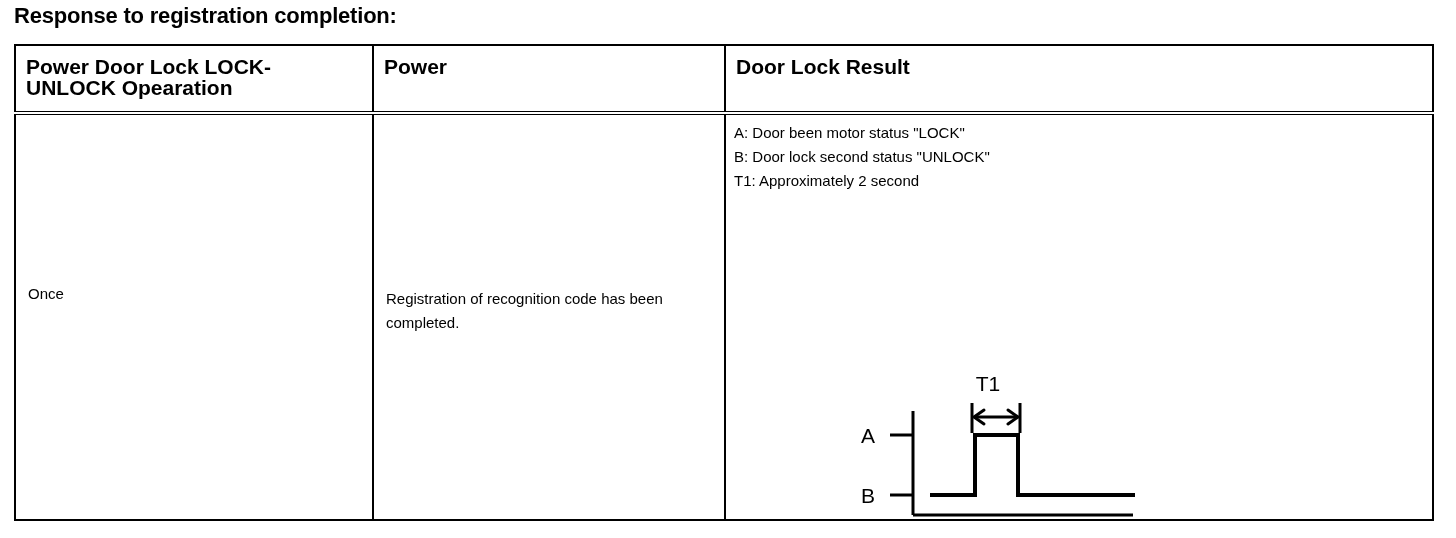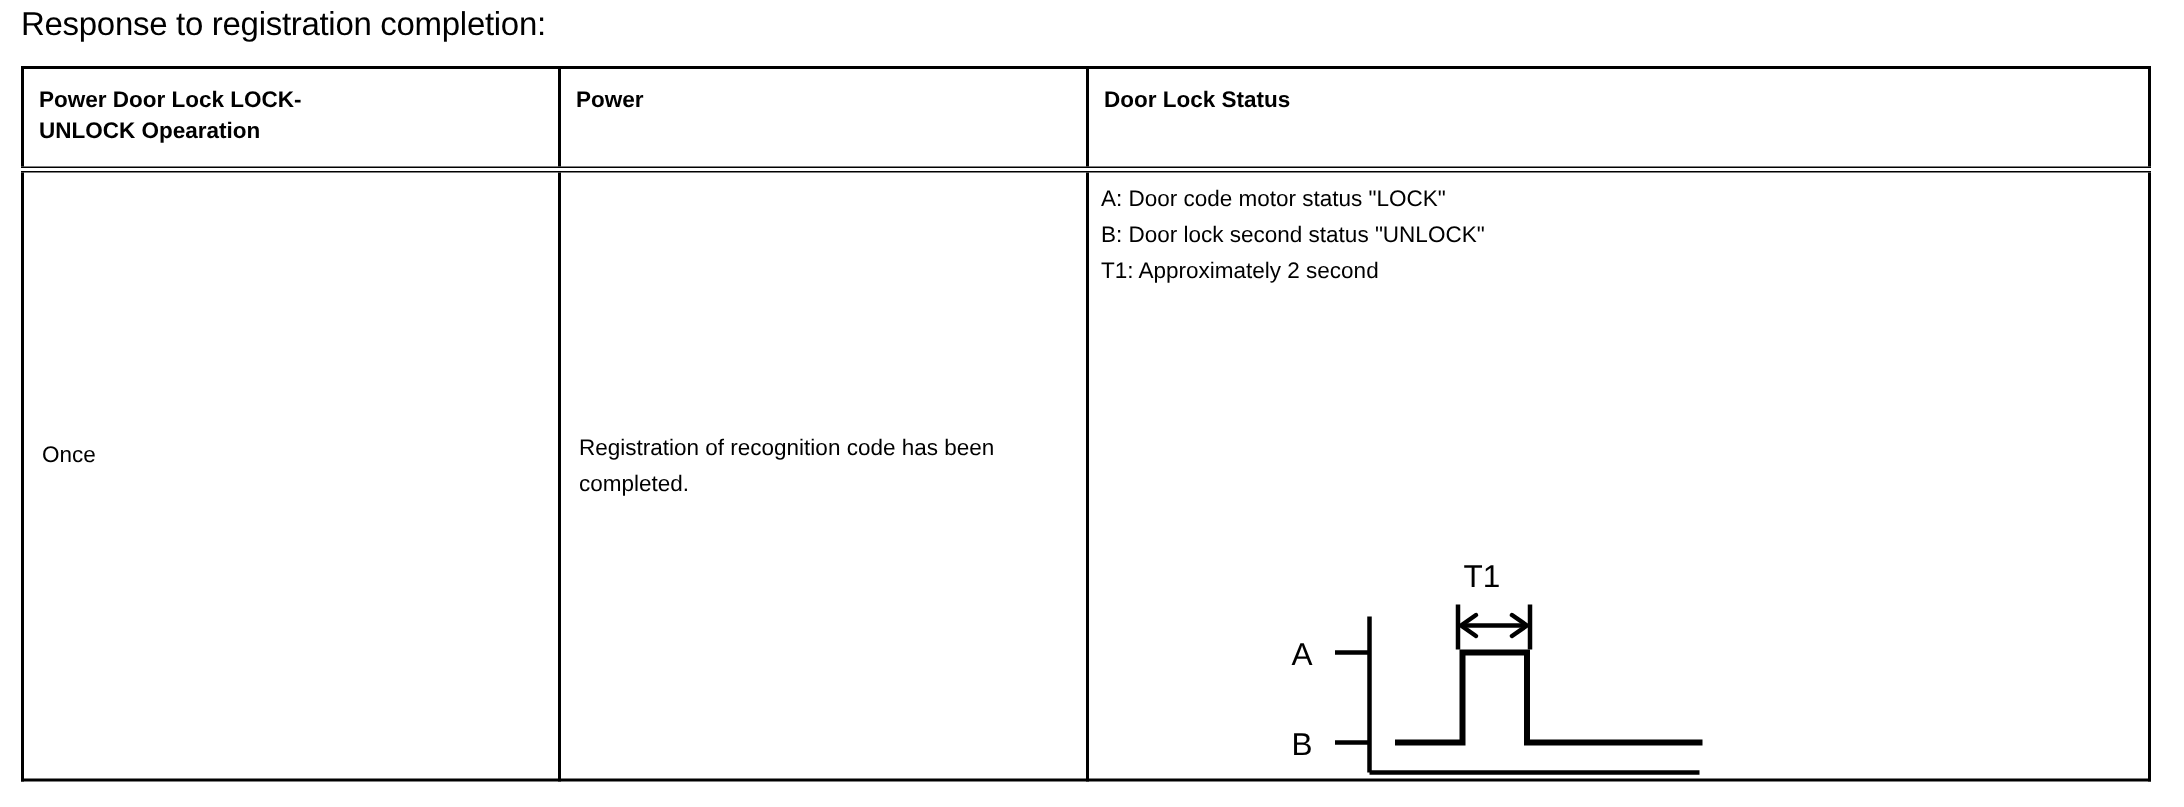--- a/index.html
+++ b/index.html
@@ -15,21 +15,21 @@
     overflow: hidden;
     position: relative;
   }
 
   
   #page-title {
     position: absolute;
     left: 14px;
     top: 3px;
     font-size: 22px;
-    font-weight: normal;
+    font-weight: bold;
     letter-spacing: -0.2px;
     white-space: nowrap;
   }
 
   
   #response-table {
     position: absolute;
     left: 14px;
     top: 44px;
     width: 1418px;
@@ -45,40 +45,40 @@
   }
 
   
   .col-op     { width: 358px; }
   .col-result { width: 352px; }
   .col-status { width: 708px; }
 
   
   .hdr-row { height: 68px; }
   .hdr-cell {
-    font-size: 15px;
+    font-size: 21px;
     font-weight: bold;
     line-height: 21px;
     padding: 10px 0 0 10px !important;
     
     border-bottom: 4px double #000000 !important;
   }
   .hdr-cell.center {
     text-align: center;
     padding: 10px 10px 0 10px !important;
   }
 
   
   .body-row { height: 405px; }
   .body-cell { position: relative; }
 
   .cell-once {
     position: absolute;
     left: 12px;
-    top: 178px;
+    top: 168px;
     font-size: 15px;
     line-height: 21px;
   }
   .cell-result-text {
     position: absolute;
     left: 12px;
     top: 148px;
     font-size: 15px;
     line-height: 24px;
     width: 330px;
@@ -128,40 +128,40 @@
   <thead>
     <tr class="hdr-row">
       <th class="hdr-cell">
         <div>Power Door Lock LOCK-</div>
         <div>UNLOCK Opearation</div>
       </th>
       <th class="hdr-cell">
         <div>Power</div>
       </th>
       <th class="hdr-cell center">
-        <div>Door Lock Status</div>
+        <div>Door Lock Result</div>
       </th>
     </tr>
   </thead>
 
   <tbody>
     <tr class="body-row">
 
       <td class="body-cell">
         <div class="cell-once">Once</div>
       </td>
 
       <td class="body-cell">
         <div class="cell-result-text">Registration of recognition code has been completed.</div>
       </td>
 
       <td class="body-cell">
 
         <div class="legend">
-          <div>A: Door code motor status "LOCK"</div>
+          <div>A: Door been motor status "LOCK"</div>
           <div>B: Door lock second status "UNLOCK"</div>
           <div>T1: Approximately 2 second</div>
         </div>
 
         <div id="timing-diagram">
           <svg width="330" height="215" viewBox="0 0 330 215">
 
             <text class="t1-label" x="150" y="33" text-anchor="middle">T1</text>
 
             <g>

